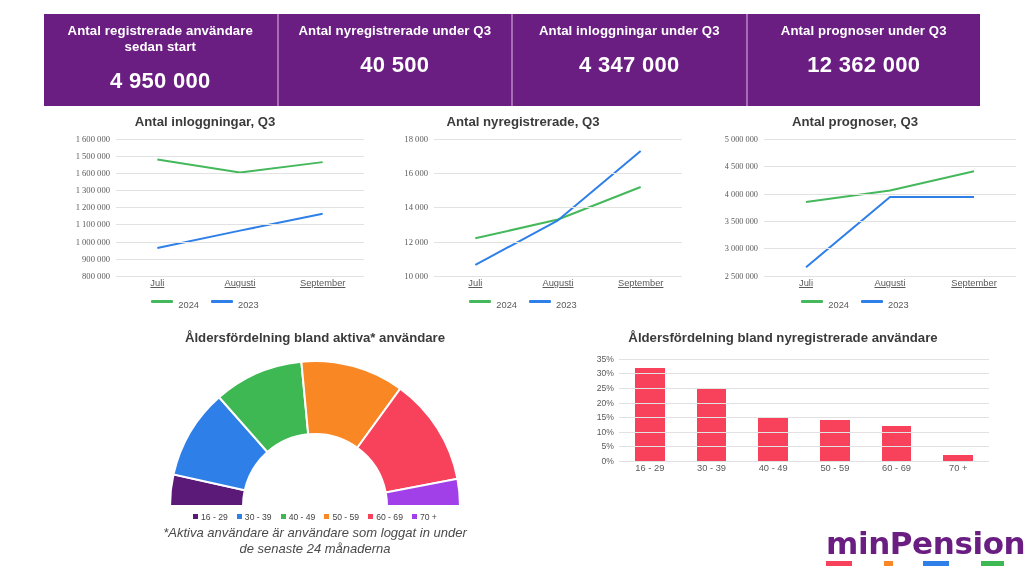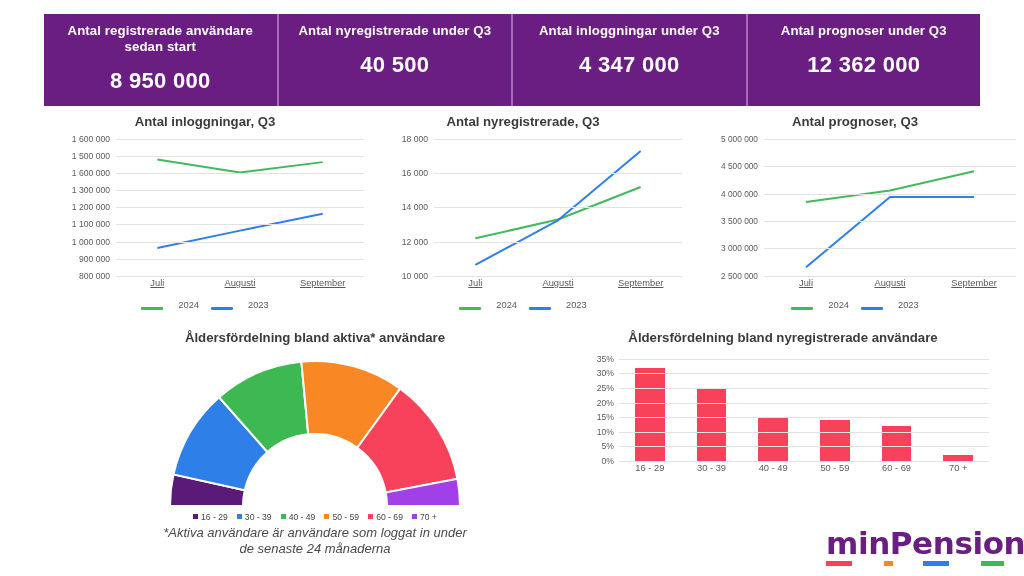--- a/index.html
+++ b/index.html
@@ -38,40 +38,40 @@
   .lp2{left:358px;top:114px;width:330px;height:210px;}
   .lp3{left:688px;top:114px;width:334px;height:210px;}
 
   .lc-plot{position:relative;margin-top:9px;height:145px;}
   .yaxis{
     position:absolute;left:0;top:0;width:74px;height:137px;
   }
   .ytick{
     position:absolute;right:4px;transform:translateY(-50%);
     font-size:8.6px;color:#5a5a5a;white-space:nowrap;
-    font-family:Liberation Sans, sans-serif;
+    font-family:Liberation Serif, serif;
   }
   .lp3 .ytick{font-size:8.3px;}
   .grid-area{
     position:absolute;left:76px;top:0;right:6px;height:137px;
   }
   .gline{position:absolute;left:0;right:0;height:1px;background:#e2e2e2;}
   .lc-svg{position:absolute;left:0;top:0;width:100%;height:100%;}
   .xlabels{
     position:absolute;left:76px;right:6px;top:139px;height:16px;
     display:flex;
   }
   .xlabels span{
     flex:1;text-align:center;font-size:9.3px;color:#5a5a5a;text-decoration:underline;
   }
   .lc-legend{
     margin-top:16px;display:flex;justify-content:center;
     align-items:center;gap:12px;
   }
-  .lg-item{display:flex;align-items:flex-end;gap:15px;}
+  .lg-item{display:flex;align-items:flex-start;gap:5px;}
   .lg-swatch{width:22px;height:3px;border-radius:1px;display:block;}
   .lg-text{font-size:9.3px;color:#5a5a5a;}
 
   
   .donut-panel{position:absolute;left:110px;top:330px;width:410px;height:215px;}
   .donut-wrap{position:relative;width:290px;height:150px;margin:12px auto 0 auto;}
   .donut-legend{
     display:flex;justify-content:center;align-items:center;
     gap:9px;margin-top:4px;flex-wrap:nowrap;
   }
@@ -113,21 +113,21 @@
   }
   .logo-dashes{position:relative;height:7px;margin-top:2px;width:178px;}
   .logo-dashes i{position:absolute;top:0;height:5px;display:block;}
 </style>
 </head>
 <body>
 
 <div class="kpi-band">
   <div class="kpi-card">
     <div class="kpi-title">Antal registrerade användare sedan start</div>
-    <div class="kpi-value">8 950 000</div>
+    <div class="kpi-value">4 950 000</div>
   </div>
   <div class="kpi-card">
     <div class="kpi-title">Antal nyregistrerade under Q3</div>
     <div class="kpi-value">40 500</div>
   </div>
   <div class="kpi-card">
     <div class="kpi-title">Antal inloggningar under Q3</div>
     <div class="kpi-value">4 347 000</div>
   </div>
   <div class="kpi-card">

